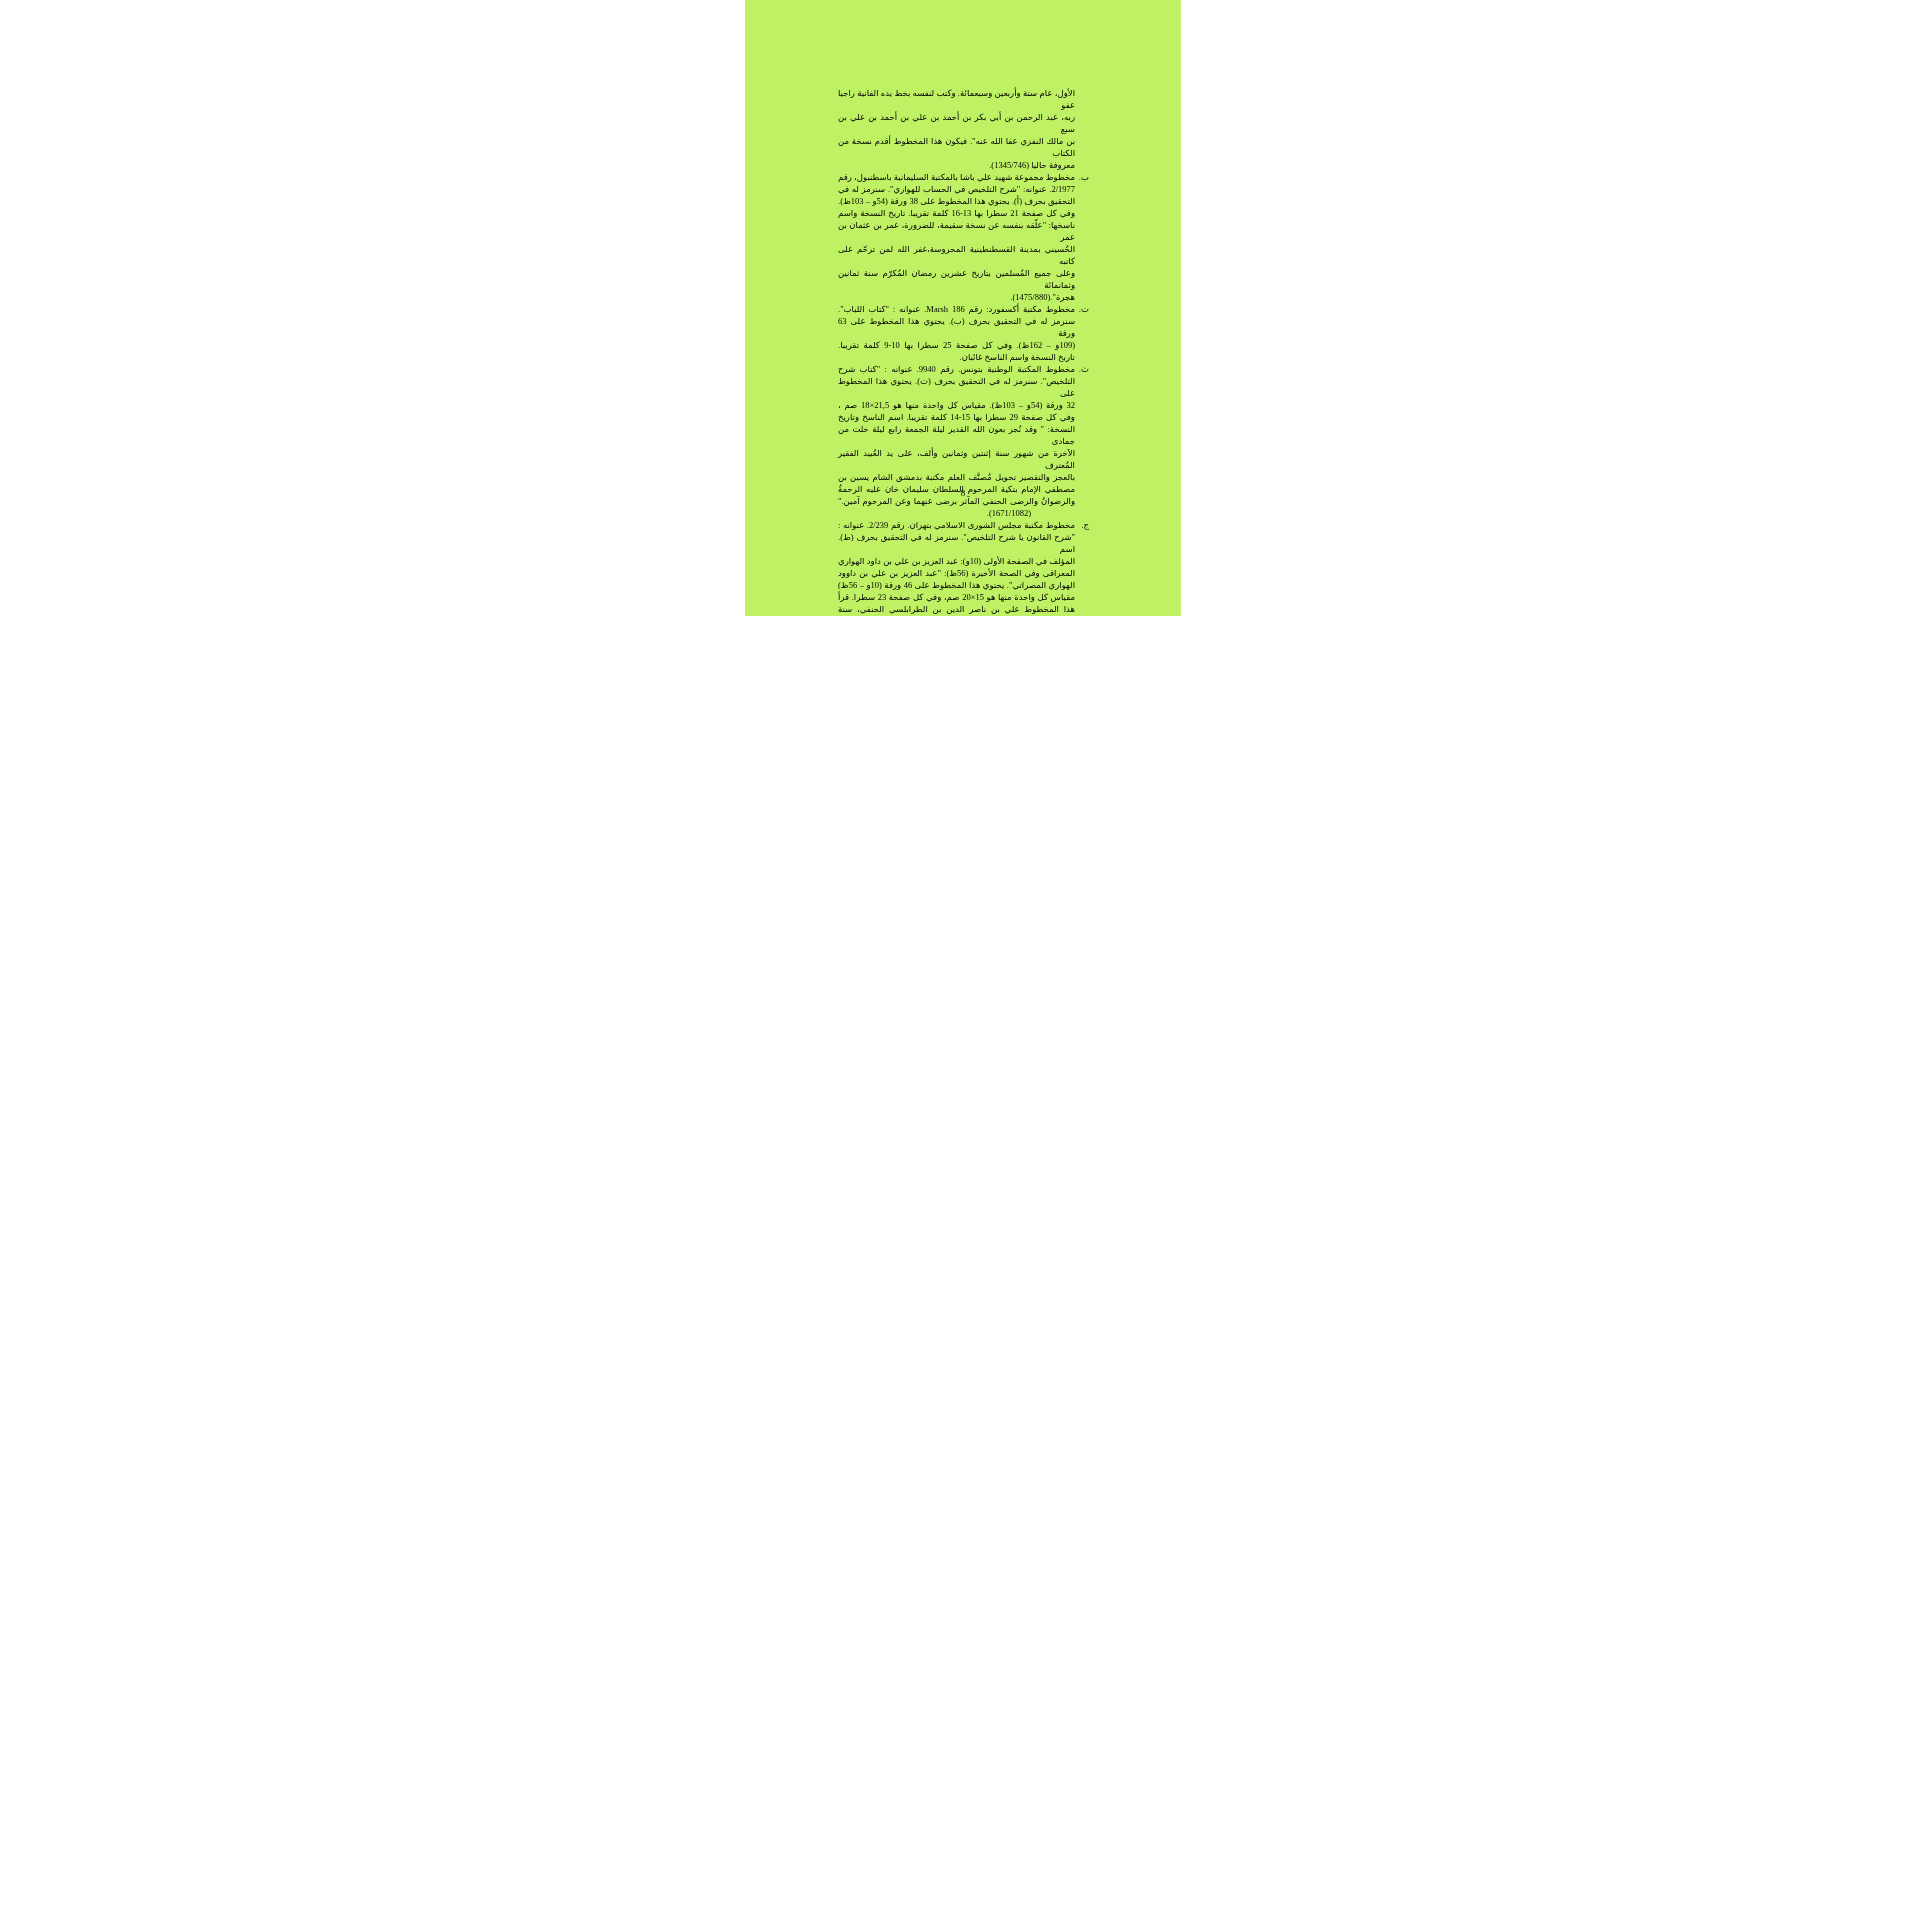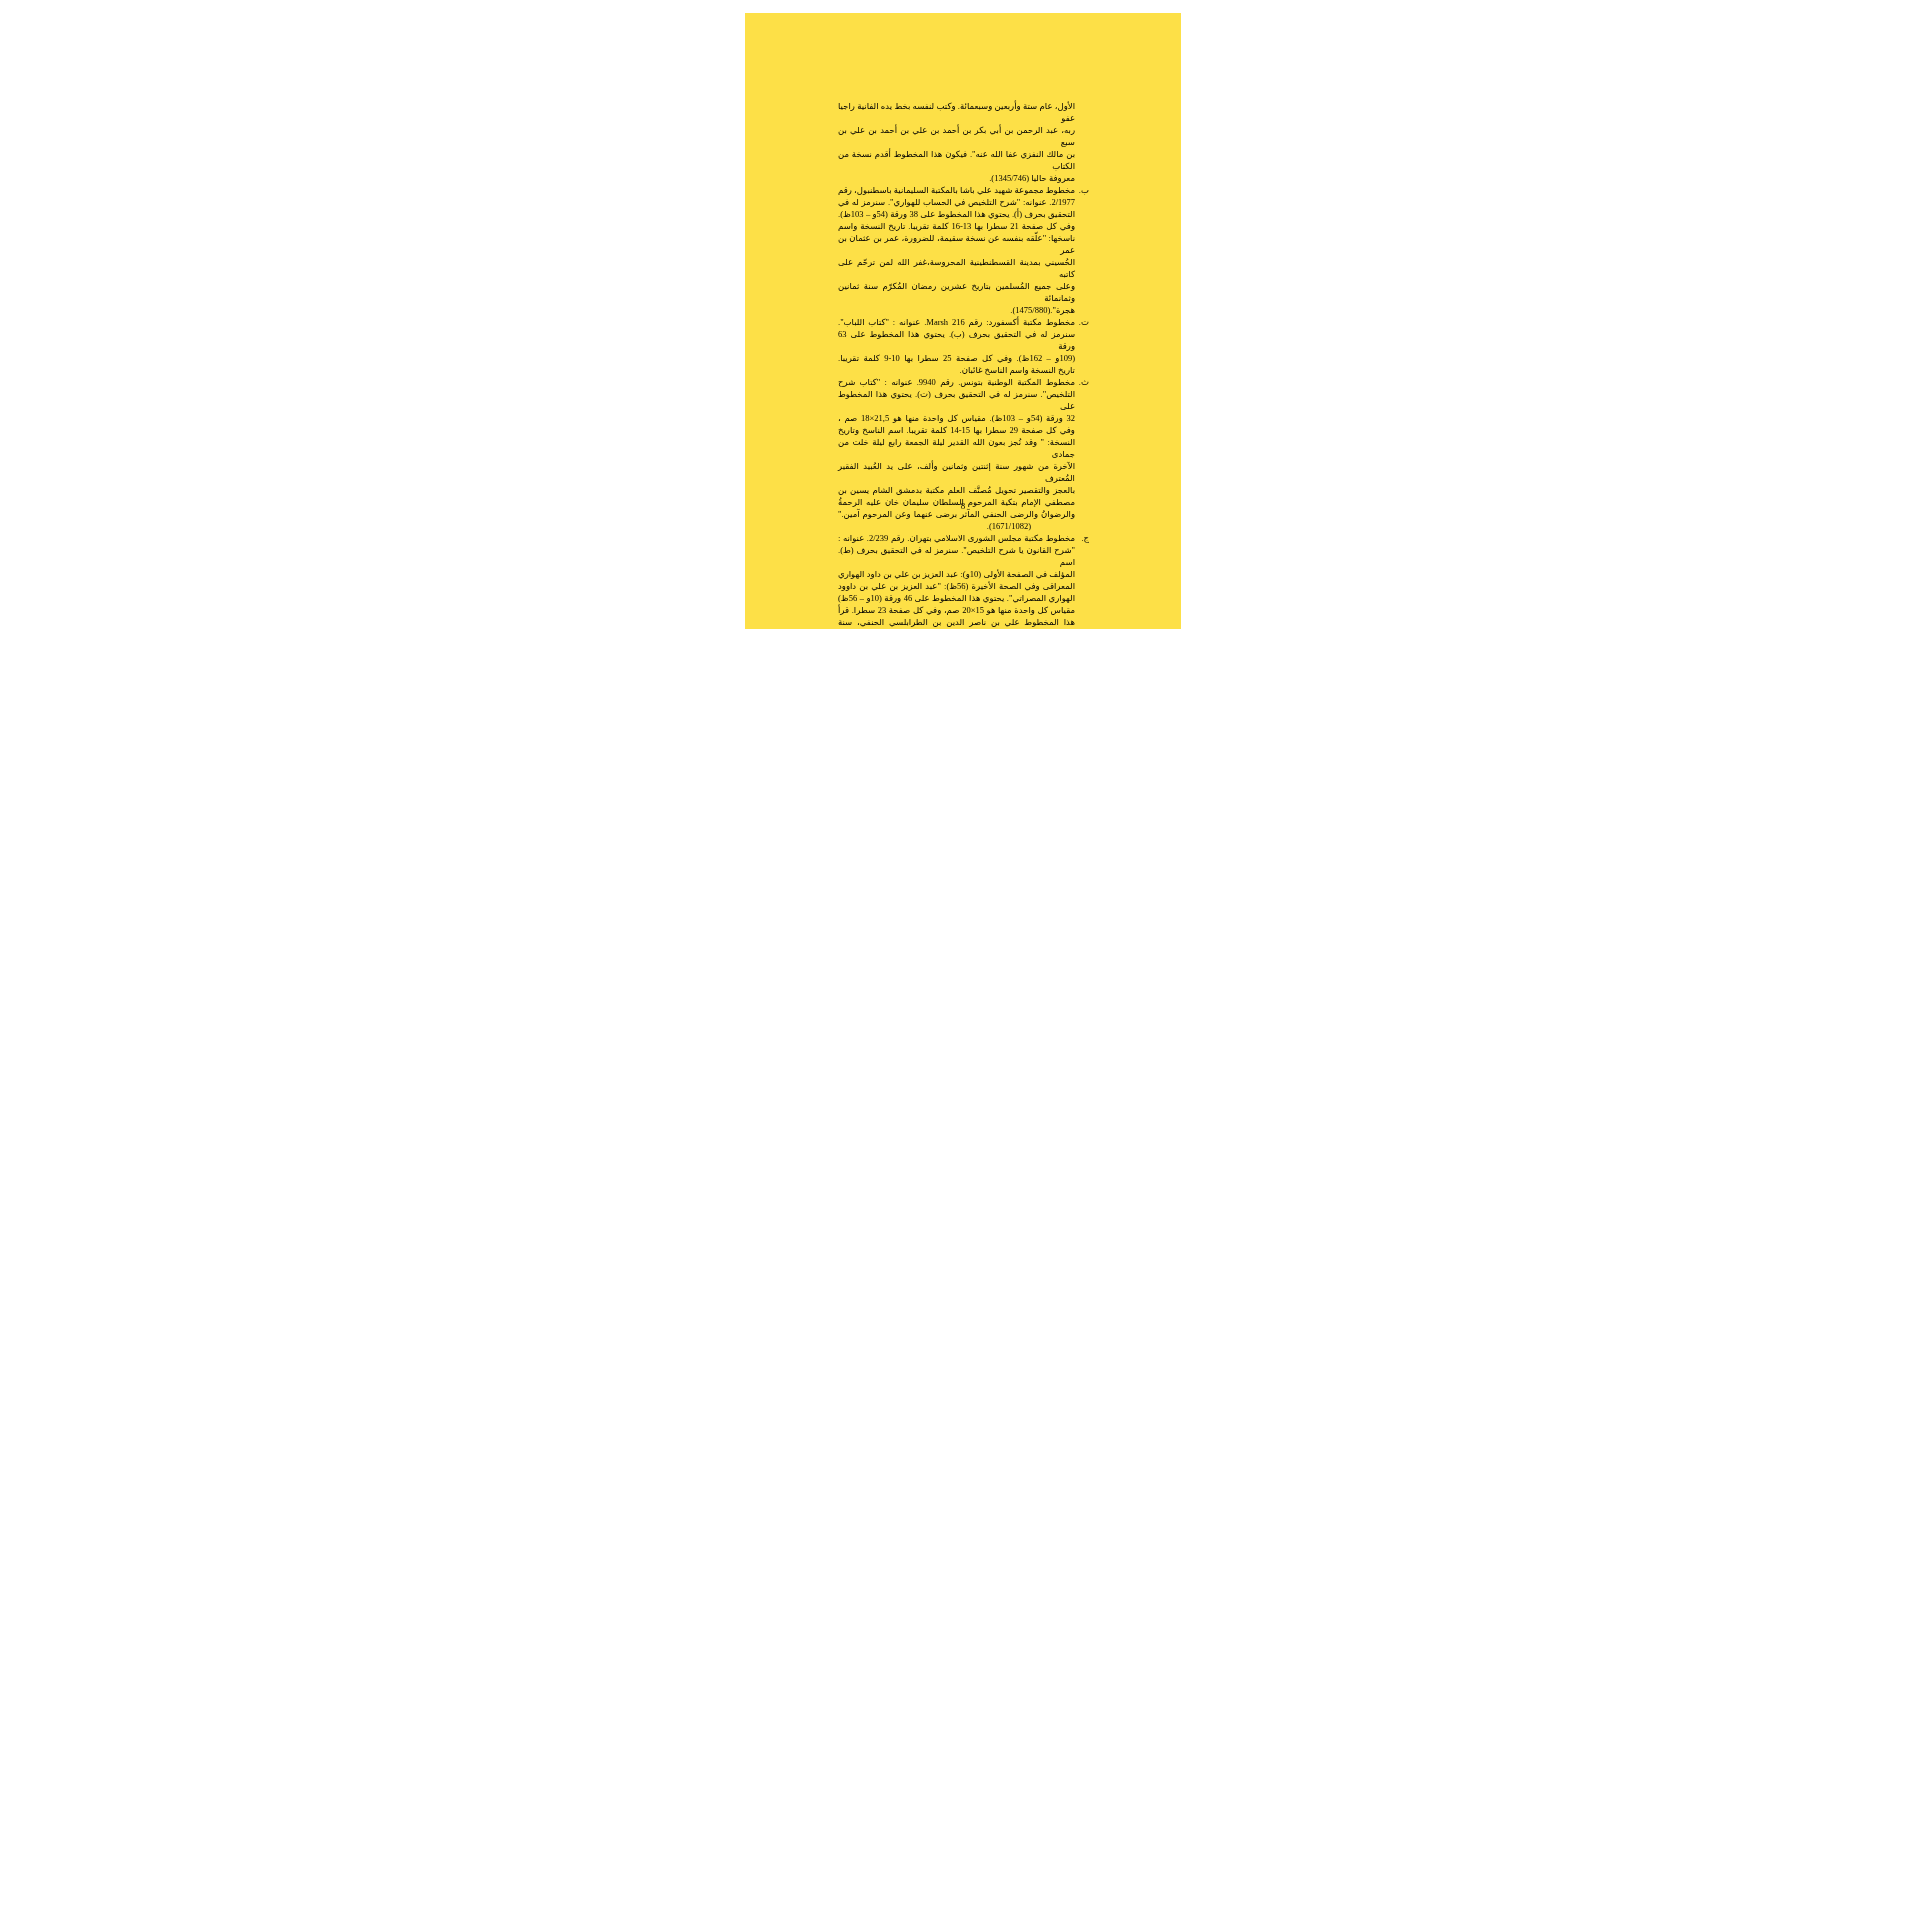--- a/index.html
+++ b/index.html
@@ -4,22 +4,22 @@
 <style>
   html, body {
     margin: 0;
     padding: 0;
     background: #ffffff;
   }
   .page {
     position: relative;
     width: 436px;
     height: 616px;
-    margin: 13px auto;
-    background: #fde047;
+    margin: 0 auto;
+    background: #bef264;
     color: #000000;
     overflow: hidden;
     font-family: "Liberation Serif", "DejaVu Sans", sans-serif;
   }
   .content {
     position: absolute;
     top: 87px;
     right: 106px;
     width: 237px;
     direction: rtl;
@@ -69,21 +69,21 @@
         <div class="line full"><span class="marker">ب.</span><span>مخطوط مجموعة شهيد علي باشا بالمكتبة السليمانية باسطنبول، رقم</span></div>
         <div class="line full">2/1977. عنوانه: "شرح التلخيص في الحساب للهواري". سنرمز له في</div>
         <div class="line full">التحقيق بحرف (أ). يحتوي هذا المخطوط على 38 ورقة (54و – 103ظ).</div>
         <div class="line full">وفي كل صفحة 21 سطرا بها 13-16 كلمة تقريبا. تاريخ النسخة واسم</div>
         <div class="line full">ناسخها: "علّقه بنفسه عن نسخة سقيمة، للضرورة، عمر بن عثمان بن عمر</div>
         <div class="line full">الحُسيني بمدينة القسطنطينية المحروسة،غفر الله لمن ترحّم على كاتبه</div>
         <div class="line full">وعلى جميع المُسلمين بتاريخ عشرين رمضان المُكرّم سنة ثمانين وثمانمائة</div>
         <div class="line last">هجرة".(1475/880).</div>
       </div>
       <div class="para">
-        <div class="line full"><span class="marker">ت.</span><span>مخطوط مكتبة أكسفورد: رقم  Marsh 216. عنوانه : "كتاب اللباب".</span></div>
+        <div class="line full"><span class="marker">ت.</span><span>مخطوط مكتبة أكسفورد: رقم  Marsh 186. عنوانه : "كتاب اللباب".</span></div>
         <div class="line full">سنرمز له في التحقيق بحرف (ب). يحتوي هذا المخطوط على 63 ورقة</div>
         <div class="line full">(109و – 162ظ). وفي كل صفحة 25 سطرا بها 10-9 كلمة تقريبا.</div>
         <div class="line last">تاريخ النسخة واسم الناسخ غائبان.</div>
       </div>
       <div class="para">
         <div class="line full"><span class="marker">ث.</span><span>مخطوط المكتبة الوطنية بتونس. رقم 9940. عنوانه : "كتاب شرح</span></div>
         <div class="line full">التلخيص". سنرمز له في التحقيق بحرف (ت). يحتوي هذا المخطوط على</div>
         <div class="line full">32 ورقة (54و – 103ظ). مقياس كل واحدة منها هو 21,5×18 صم ،</div>
         <div class="line full">وفي كل صفحة 29 سطرا بها 15-14 كلمة تقريبا. اسم الناسخ وتاريخ</div>
         <div class="line full">النسخة: " وقد نُجز بعون الله القدير ليلة الجمعة رابع ليلة خلت من جمادى</div>

